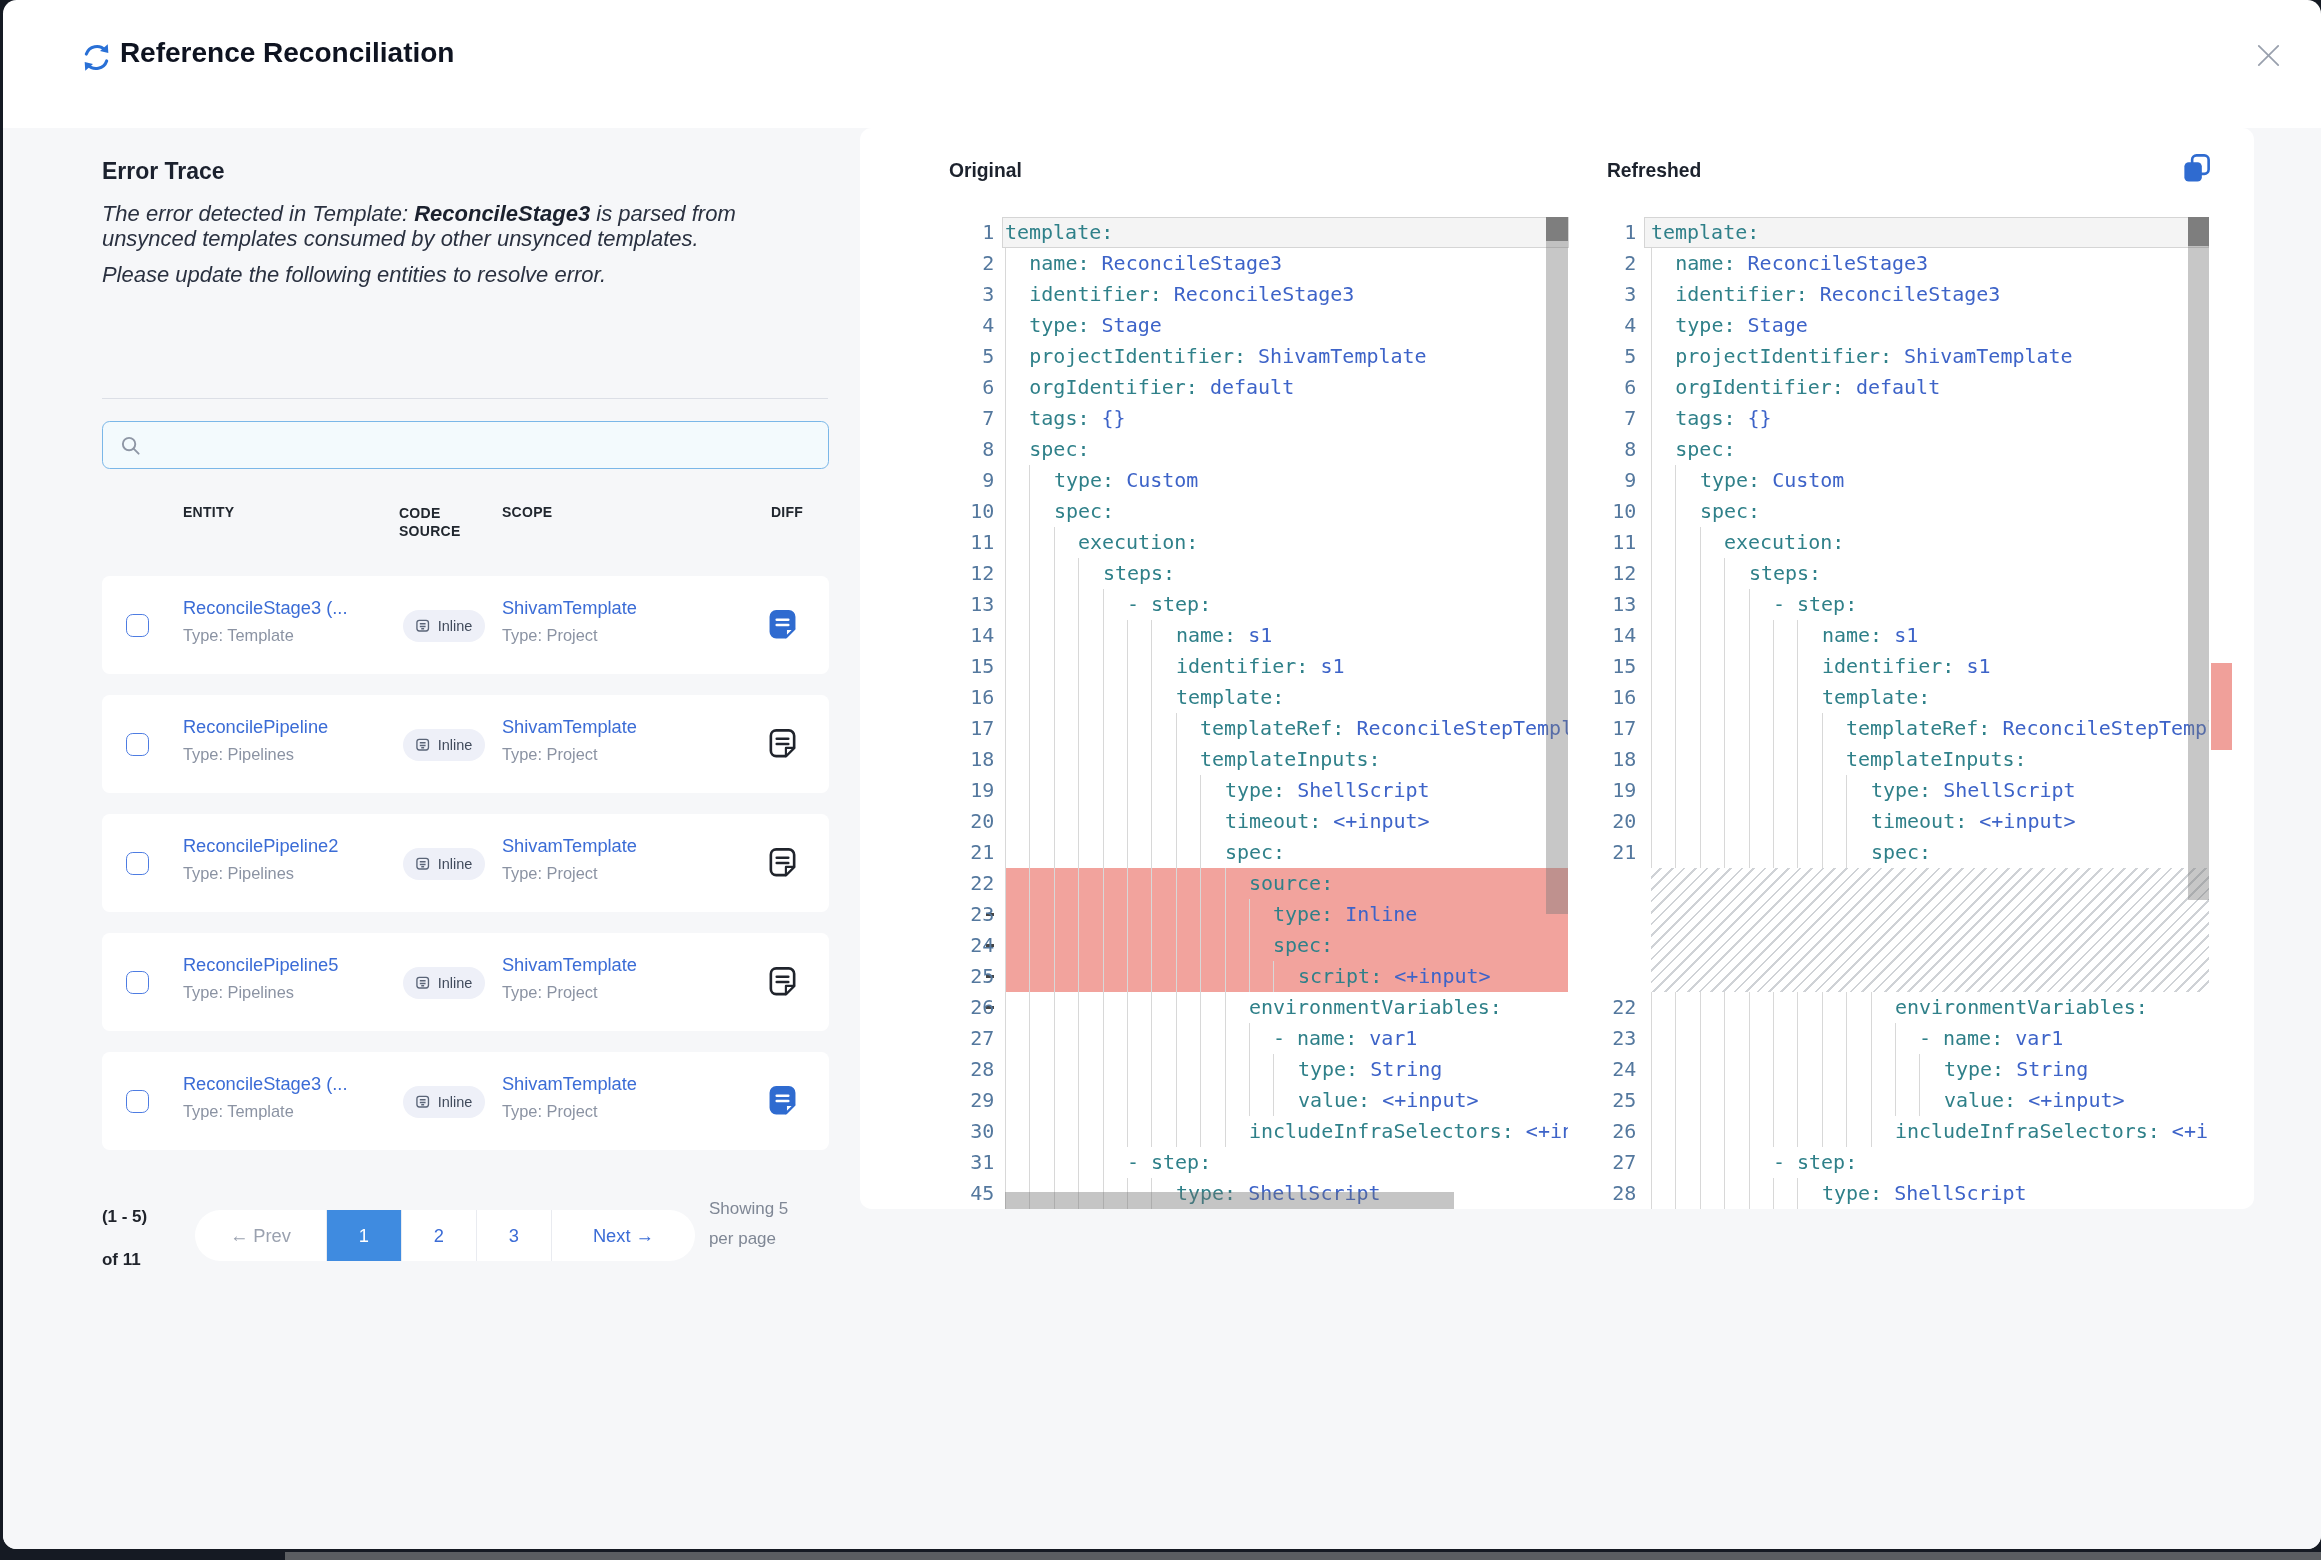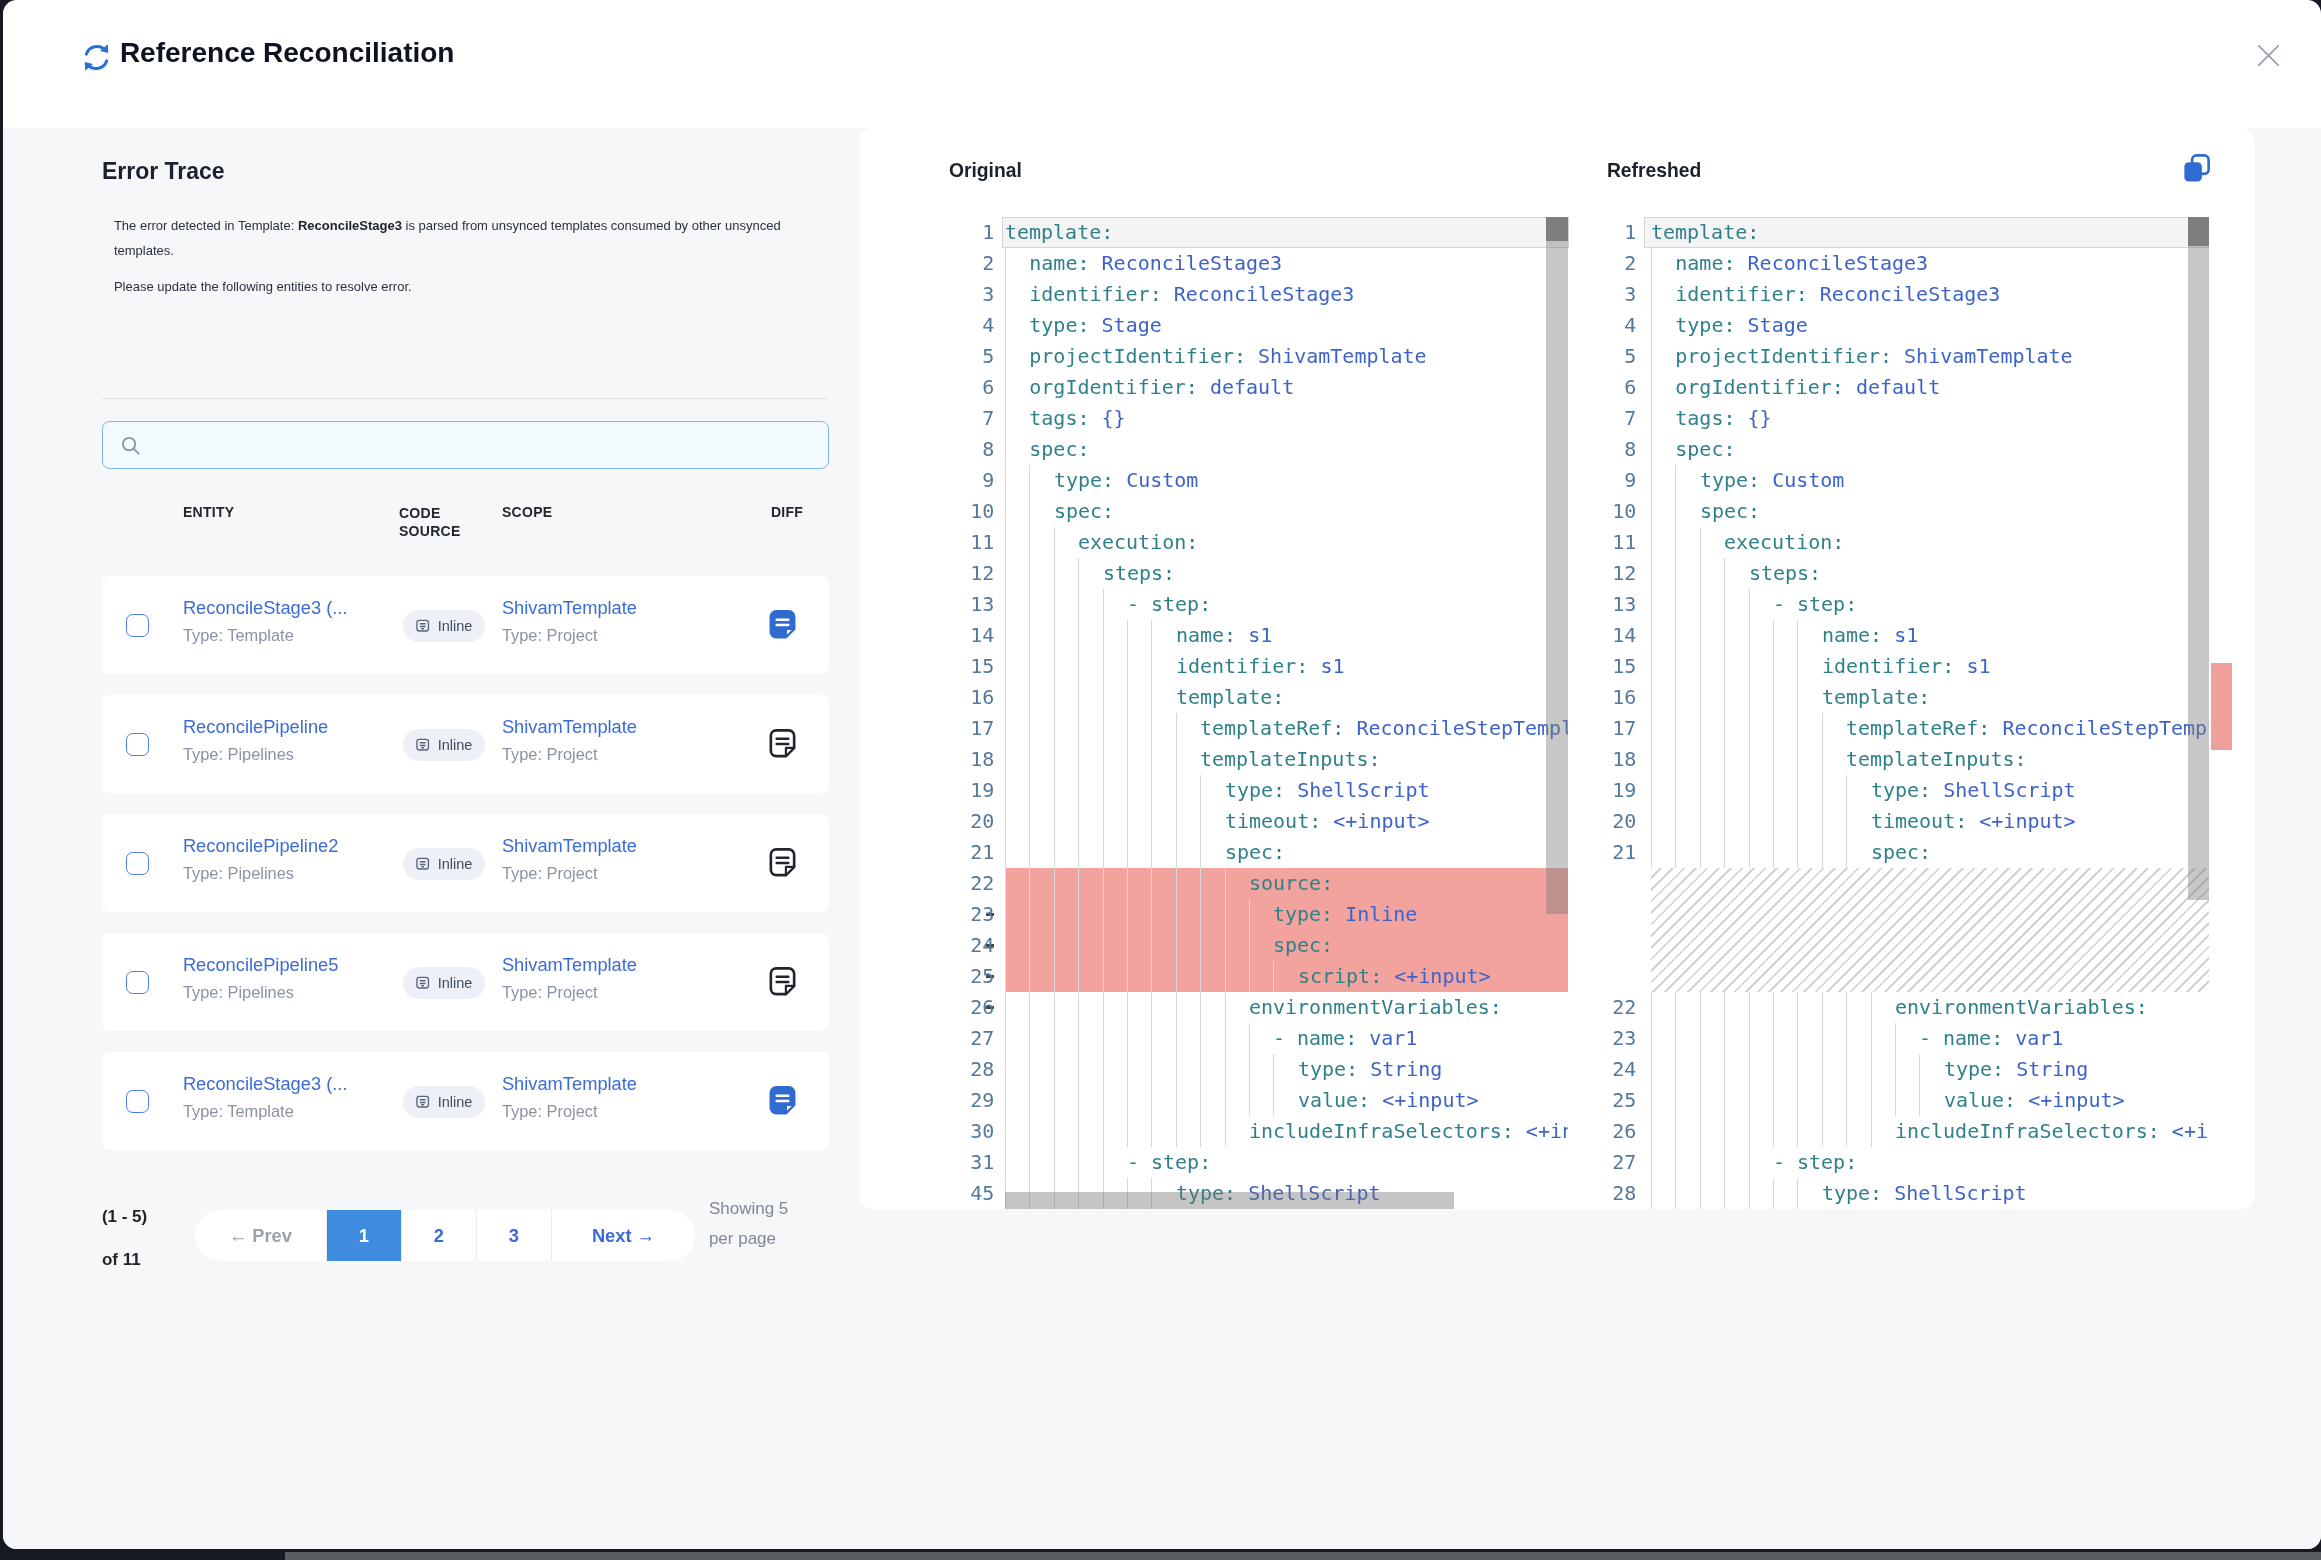--- a/index.html
+++ b/index.html
@@ -7,21 +7,21 @@
         font-family:"Liberation Sans","DejaVu Sans",sans-serif;}
   .under-scrollbar{position:absolute;left:285px;right:0;bottom:0;height:7.7px;background:#5a5d61;}
   .modal{position:absolute;left:2.9px;top:0;right:0;bottom:10.6px;background:#ffffff;border-radius:13.5px;overflow:hidden;}
   
   .hdr-title{position:absolute;left:117px;top:37px;margin:0;font-size:28px;font-weight:bold;color:#0e1320;}
   .sync-ic{position:absolute;left:78px;top:42px;width:31px;height:31px;}
   .close-btn{position:absolute;left:2250px;top:40px;width:31px;height:31px;cursor:pointer;}
   .body-bg{position:absolute;left:0;right:0;top:128px;bottom:0;background:#f6f7f9;}
   
   .et-heading{position:absolute;left:99px;top:158px;margin:0;font-size:23px;font-weight:bold;color:#1b212e;}
-  .et-p{position:absolute;left:99px;width:681px;margin:12px;font-size:13px;line-height:25px;color:#2a3140;}
+  .et-p{position:absolute;left:99px;width:681px;margin:0;font-size:22px;line-height:25px;color:#2a3140;font-style:italic;}
   .et-p b{color:#1b212e;}
   .p1{top:201px;} .p2{top:262px;}
   .upd-btn{position:absolute;left:97px;top:309px;width:384px;height:51px;border:none;border-radius:7.7px;
            background:#a5d8a3;color:#ffffff;font-size:19.3px;font-weight:bold;font-family:inherit;cursor:default;}
   .divider{position:absolute;left:99px;top:398px;width:726px;height:1px;background:#dcdfe6;}
   .search-wrap{position:absolute;left:99px;top:421px;width:727px;height:48px;box-sizing:border-box;
                border:1.4px solid #7ab7e8;border-radius:7.7px;background:#f3fafd;display:flex;align-items:center;}
   .search-wrap svg{margin-left:17.4px;flex:0 0 auto;}
   .search-input{flex:1;border:none;outline:none;background:transparent;margin-left:11.6px;font-size:17.4px;color:#333;
                 font-family:inherit;}
@@ -34,21 +34,21 @@
       border-radius:6.8px;background:#fff;cursor:pointer;}
   .lnk{font-size:18.3px;color:#3b6cd6;font-weight:500;text-decoration:none;cursor:pointer;}
   .sub{font-size:16.4px;color:#8b93a3;margin-top:6.8px;}
   .cell-entity{position:absolute;left:81px;top:21px;width:208px;white-space:nowrap;overflow:hidden;}
   .badge{position:absolute;left:301px;top:34px;height:32px;padding:0 12.6px;border-radius:16.4px;background:#eef0f8;
          display:flex;align-items:center;gap:6.8px;font-size:14.5px;color:#414b5c;}
   .cell-scope{position:absolute;left:400px;top:21px;}
   .difficon{position:absolute;left:664px;top:32px;width:33px;height:35px;cursor:pointer;}
   
   .pg-range{position:absolute;left:99px;top:1195px;width:64px;font-size:17px;font-weight:600;color:#20242c;line-height:43px;}
-  .pg-pill{position:absolute;left:192px;top:1210px;height:51px;background:#fff;border-radius:26px;display:flex;overflow:hidden;font-weight:bold;}
+  .pg-pill{position:absolute;left:192px;top:1210px;height:51px;background:#fff;border-radius:26px;display:flex;overflow:hidden;}
   .pg-cell{height:51px;line-height:51px;text-align:center;font-size:18.3px;border-right:1px solid #e9ebf0;cursor:pointer;}
   .pg-prev{width:131px;color:#9aa1af;}
   .pg-num{width:74px;color:#3b6cd6;}
   .pg-num.active{background:#3f8be0;color:#fff;}
   .pg-next{width:143px;color:#3b6cd6;border-right:none;}
   .pg-sum{position:absolute;left:706px;top:1194px;width:89px;font-size:17px;color:#7f8795;line-height:30px;}
   
   .card{position:absolute;left:857px;top:128px;width:1394px;height:1081px;background:#ffffff;border-radius:11.6px;}
   .ed-title{position:absolute;top:32px;margin:0;font-size:19.3px;font-weight:bold;color:#1c222d;}
   .t-orig{left:89px;} .t-ref{left:747px;}

